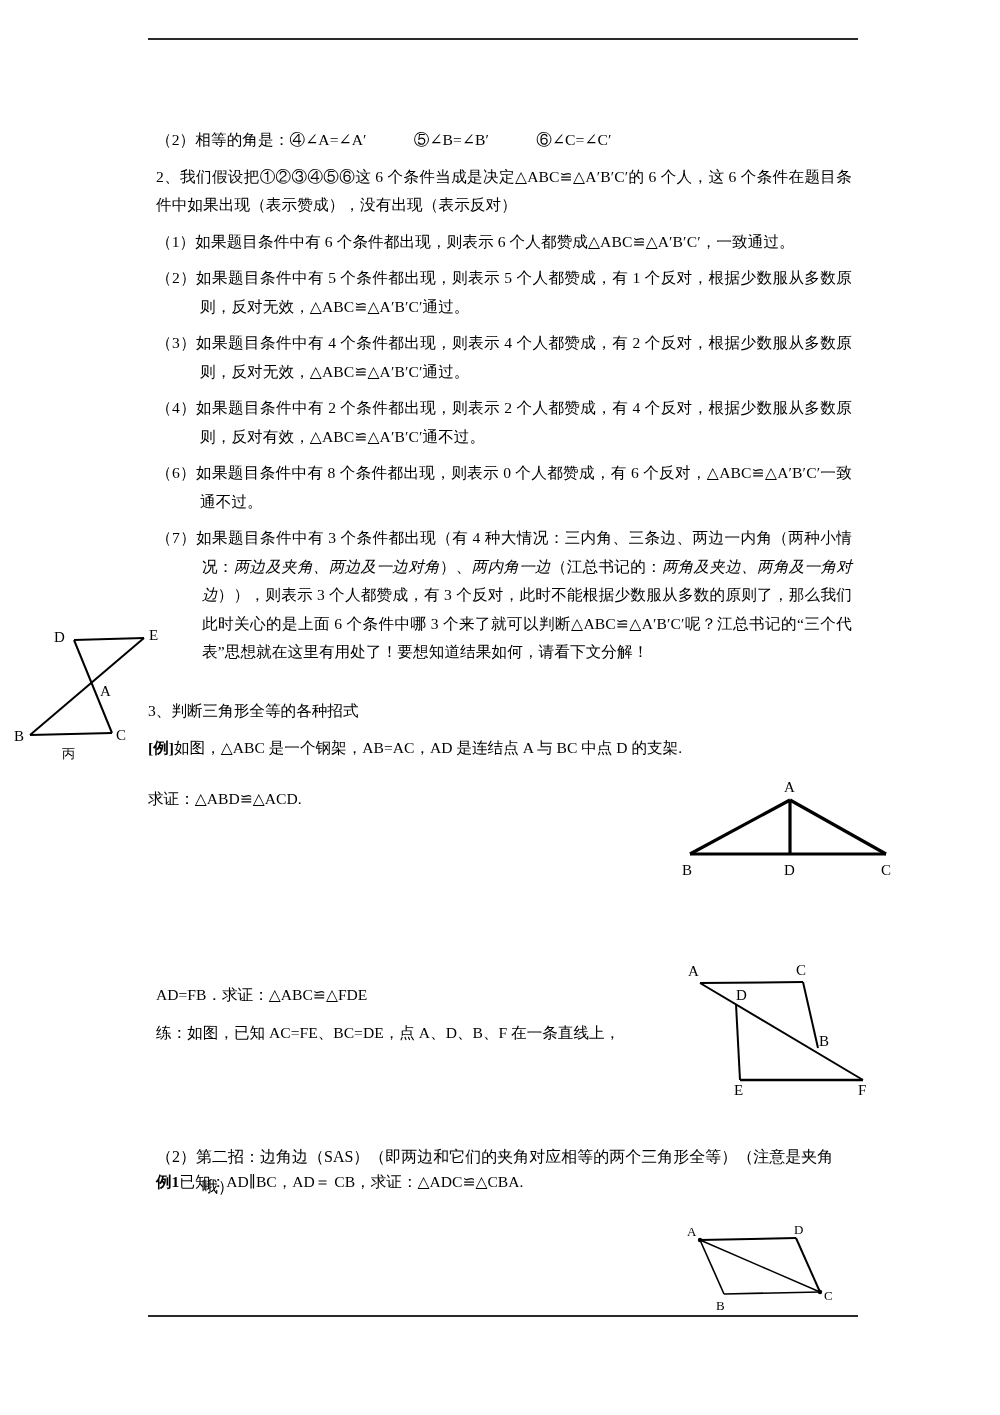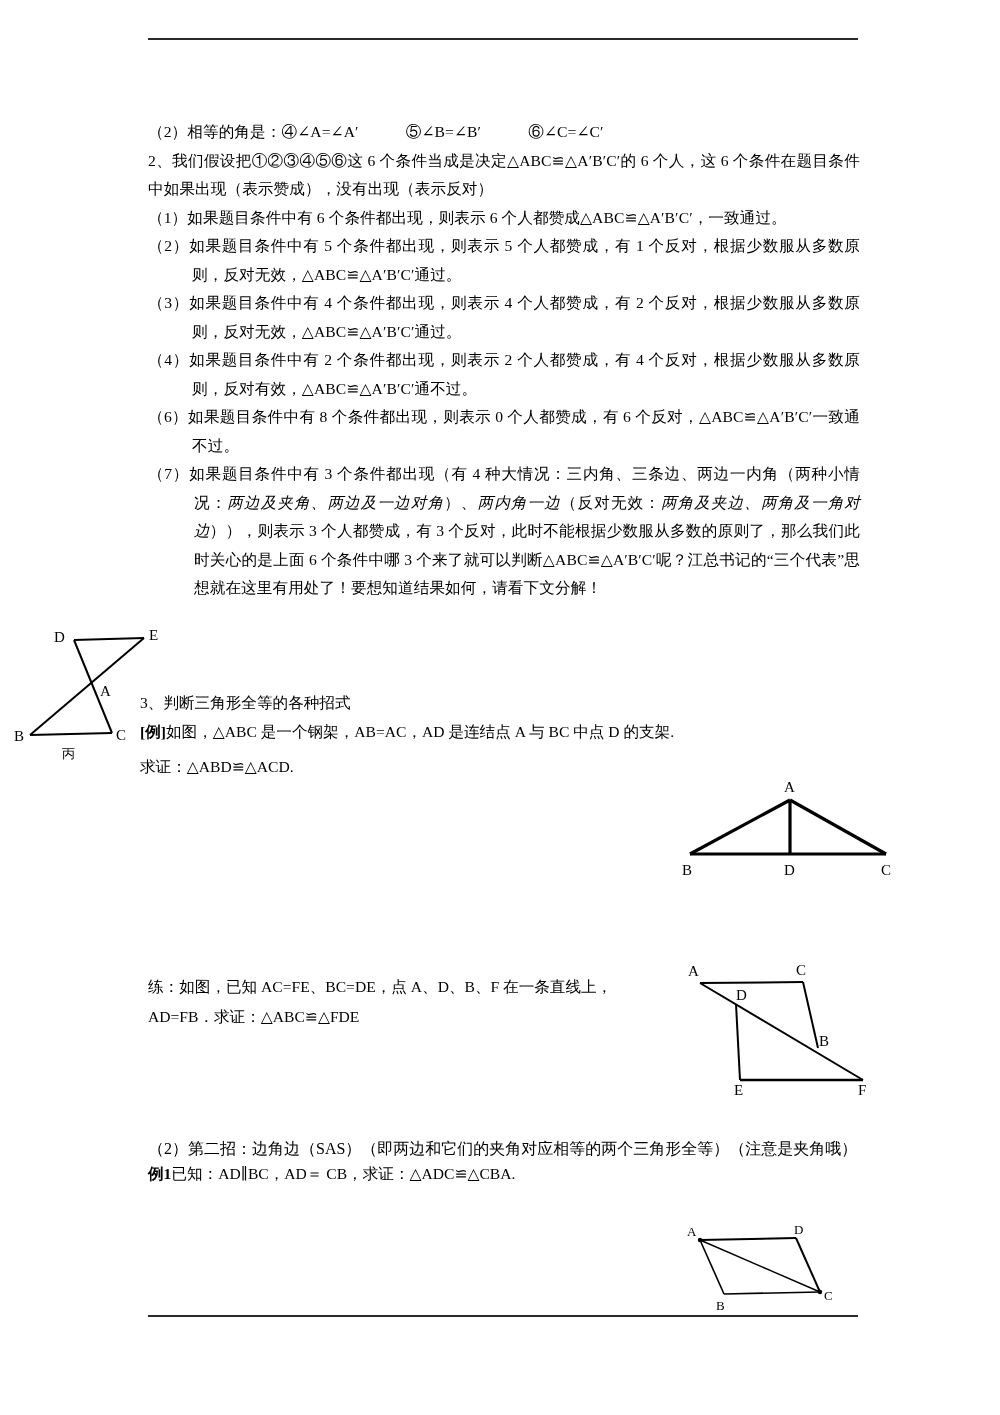--- a/index.html
+++ b/index.html
@@ -35,21 +35,21 @@
     position: absolute;
     left: 148px;
     top: 118px;
     width: 712px;
     font-size: 15.6px;
     line-height: 28.5px;
     text-align: justify;
     letter-spacing: 0.1px;
   }
   .p {
-    margin: 0;
+    margin: 8px;
     padding: 0;
   }
   
   .hang {
     padding-left: 44px;
     text-indent: -44px;
   }
   .hang2 {
     padding-left: 46px;
     text-indent: -46px;
@@ -132,34 +132,34 @@
 
     <p class="p hang">（2）如果题目条件中有 5 个条件都出现，则表示 5 个人都赞成，有 1 个反对，根据少数服从多数原则，反对无效，△ABC≌△A′B′C′通过。</p>
 
     <p class="p hang">（3）如果题目条件中有 4 个条件都出现，则表示 4 个人都赞成，有 2 个反对，根据少数服从多数原则，反对无效，△ABC≌△A′B′C′通过。</p>
 
     <p class="p hang">（4）如果题目条件中有 2 个条件都出现，则表示 2 个人都赞成，有 4 个反对，根据少数服从多数原则，反对有效，△ABC≌△A′B′C′通不过。</p>
 
 
     <p class="p hang">（6）如果题目条件中有 8 个条件都出现，则表示 0 个人都赞成，有 6 个反对，△ABC≌△A′B′C′一致通不过。</p>
 
-    <p class="p hang2"><span>（7）如果题目条件中有 3 个条件都出现（有 4 种大情况：三内角、三条边、两边一内角（两种小情况：</span><span class="it">两边及夹角、两边及一边对角</span><span>）、</span><span class="it">两内角一边</span><span>（反对无效：</span><span class="it">两角及夹边、两角及一角对边</span><span>）），则表示 3 个人都赞成，有 3 个反对，此时不能根据少数服从多数的原则了，那么我们此时关心的是上面 6 个条件中哪 3 个来了就可以判断△ABC≌△A′B′C′呢？江总书记的“三个代表”思想就在这里有用处了！要想知道结果如何，请看下文分解！</span></p>
+    <p class="p hang2"><span>（7）如果题目条件中有 3 个条件都出现（有 4 种大情况：三内角、三条边、两边一内角（两种小情况：</span><span class="it">两边及夹角、两边及一边对角</span><span>）、</span><span class="it">两内角一边</span><span>（江总书记的：</span><span class="it">两角及夹边、两角及一角对边</span><span>）），则表示 3 个人都赞成，有 3 个反对，此时不能根据少数服从多数的原则了，那么我们此时关心的是上面 6 个条件中哪 3 个来了就可以判断△ABC≌△A′B′C′呢？江总书记的“三个代表”思想就在这里有用处了！要想知道结果如何，请看下文分解！</span></p>
 
   </div>
 
   <div id="sss-block">
     <p class="p noind">3、判断三角形全等的各种招式</p>
     <p class="p noind"><span class="bold">[例]</span><span>如图，△ABC 是一个钢架，AB=AC，AD 是连结点 A 与 BC 中点 D 的支架.</span></p>
     <div class="gap-s"></div>
     <p class="p noind">求证：△ABD≌△ACD.</p>
   </div>
 
   <div id="practice-text">
+    <p class="p noind">AD=FB．求证：△ABC≌△FDE</p>
     <p class="p noind">练：如图，已知 AC=FE、BC=DE，点 A、D、B、F 在一条直线上，</p>
-    <p class="p noind">AD=FB．求证：△ABC≌△FDE</p>
   </div>
 
   <div id="sas-block">
     <p class="p hang2">（2）第二招：边角边（SAS）（即两边和它们的夹角对应相等的两个三角形全等）（注意是夹角哦）</p>
   </div>
 
   <div id="ex1-block">
     <p class="p noind"><span class="bold">例1</span><span>已知：AD∥BC，AD＝ CB，求证：△ADC≌△CBA.</span></p>
   </div>
 

